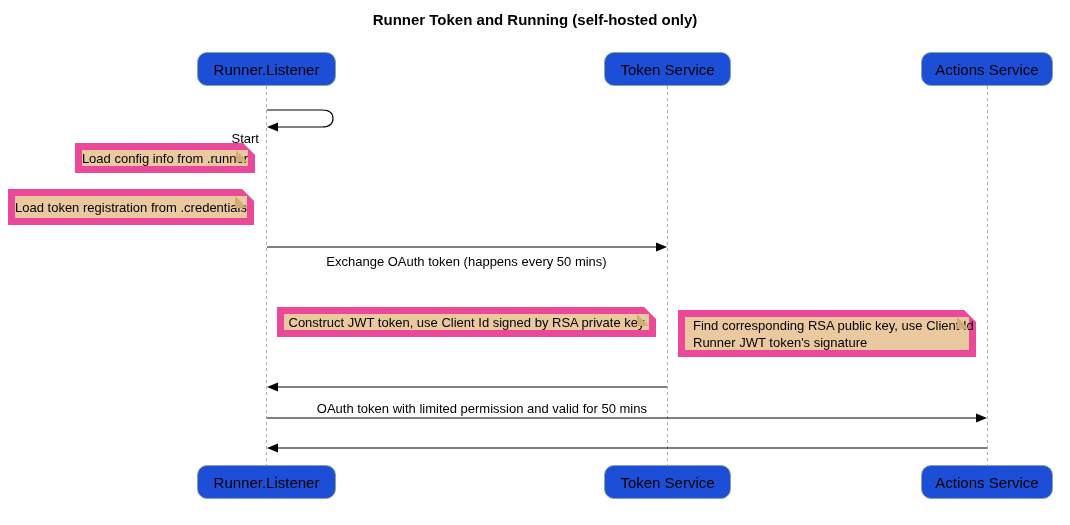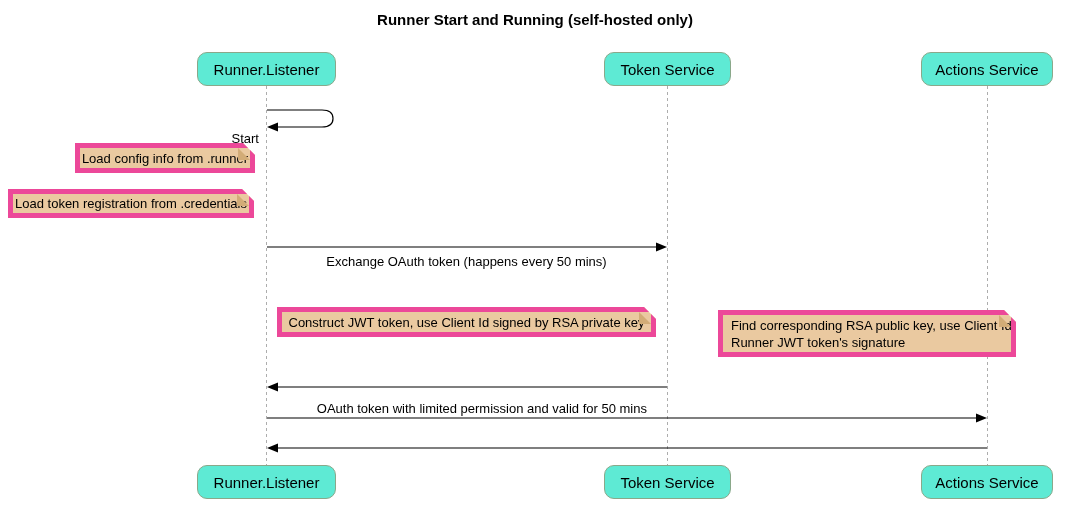--- a/index.html
+++ b/index.html
@@ -6,49 +6,49 @@
   #canvas{
     position:relative;width:1070px;height:525px;background:#ffffff;
     font-family:"Liberation Sans",sans-serif;color:#000;overflow:hidden;
   }
   *{box-sizing:border-box;}
   .title{
     position:absolute;top:11px;left:0;width:1070px;text-align:center;
     font-size:15px;font-weight:bold;
   }
   .participant{
-    position:absolute;height:34px;background:#5eead4;border:1px solid #8aa88a;
+    position:absolute;height:34px;background:#1d4ed8;border:1px solid #8aa88a;
     border-radius:10px;display:flex;align-items:center;justify-content:center;
     font-size:15px;z-index:3;
   }
   .svg-layer{position:absolute;top:0;left:0;z-index:1;}
   .msg-label{
     position:absolute;font-size:13px;text-align:center;white-space:nowrap;z-index:2;margin-top:28px;
   }
   .note{
-    position:absolute;background:#eac9a0;border:5px solid #ec4899;z-index:2;
+    position:absolute;background:#eac9a0;border:7px solid #ec4899;z-index:2;
     font-size:13px;display:flex;align-items:center;justify-content:center;
     white-space:nowrap;
     clip-path:polygon(0 0,calc(100% - 12px) 0,100% 12px,100% 100%,0 100%);
   }
   .note::after{
     content:"";position:absolute;top:0;right:0;width:0;height:0;
     border-bottom:12px solid #d2ac77;border-right:12px solid transparent;
   }
   .note.multiline{
     flex-direction:column;align-items:flex-start;justify-content:center;
     padding:5px 8px;line-height:17px;
   }
 </style>
 </head>
 <body>
 
 <div id="canvas">
 
-  <div class="title">Runner Start and Running (self-hosted only)</div>
+  <div class="title">Runner Token and Running (self-hosted only)</div>
 
   <svg class="svg-layer" width="1070" height="525">
     <line x1="266.5" y1="86" x2="266.5" y2="465" stroke="#adadad" stroke-width="1" stroke-dasharray="3,3"></line>
     <line x1="667.5" y1="86" x2="667.5" y2="465" stroke="#adadad" stroke-width="1" stroke-dasharray="3,3"></line>
     <line x1="987.5" y1="86" x2="987.5" y2="465" stroke="#adadad" stroke-width="1" stroke-dasharray="3,3"></line>
 
     <path d="M267 110 L322 110 Q333 110 333 118.5 Q333 127 322 127 L278 127" fill="none" stroke="#000" stroke-width="1.2"></path>
     <polygon points="267,127 278,122.5 278,131.5" fill="#000"></polygon>
 
     <line x1="267" y1="247" x2="658" y2="247" stroke="#000" stroke-width="1.2"></line>
@@ -70,20 +70,20 @@
 
   <div class="participant" style="left:197px;top:465px;width:139px;">Runner.Listener</div>
   <div class="participant" style="left:604px;top:465px;width:127px;">Token Service</div>
   <div class="participant" style="left:921px;top:465px;width:132px;">Actions Service</div>
 
   <div class="msg-label" style="right:811px;top:103px;text-align:right;">Start</div>
   <div class="msg-label" style="left:286px;top:226px;width:361px;">Exchange OAuth token (happens every 50 mins)</div>
   <div class="msg-label" style="left:286px;top:373px;width:361px;text-align:right;">OAuth token with limited permission and valid for 50 mins</div>
 
   <div class="note" style="left:75px;top:143px;width:180px;height:30px;">Load config info from .runner</div>
-  <div class="note" style="left:8px;top:189px;width:246px;height:29px;">Load token registration from .credentials</div>
+  <div class="note" style="left:8px;top:189px;width:246px;height:36px;">Load token registration from .credentials</div>
   <div class="note" style="left:277px;top:265px;width:379px;height:30px;margin-top:42px;">Construct JWT token, use Client Id signed by RSA private key</div>
-  <div class="note multiline" style="left:718px;top:310px;width:298px;height:47px;">
+  <div class="note multiline" style="left:678px;top:310px;width:298px;height:47px;">
     <div>Find corresponding RSA public key, use Client Id</div>
     <div>Runner JWT token's signature</div>
   </div>
 
 </div>
 
 </body></html>

